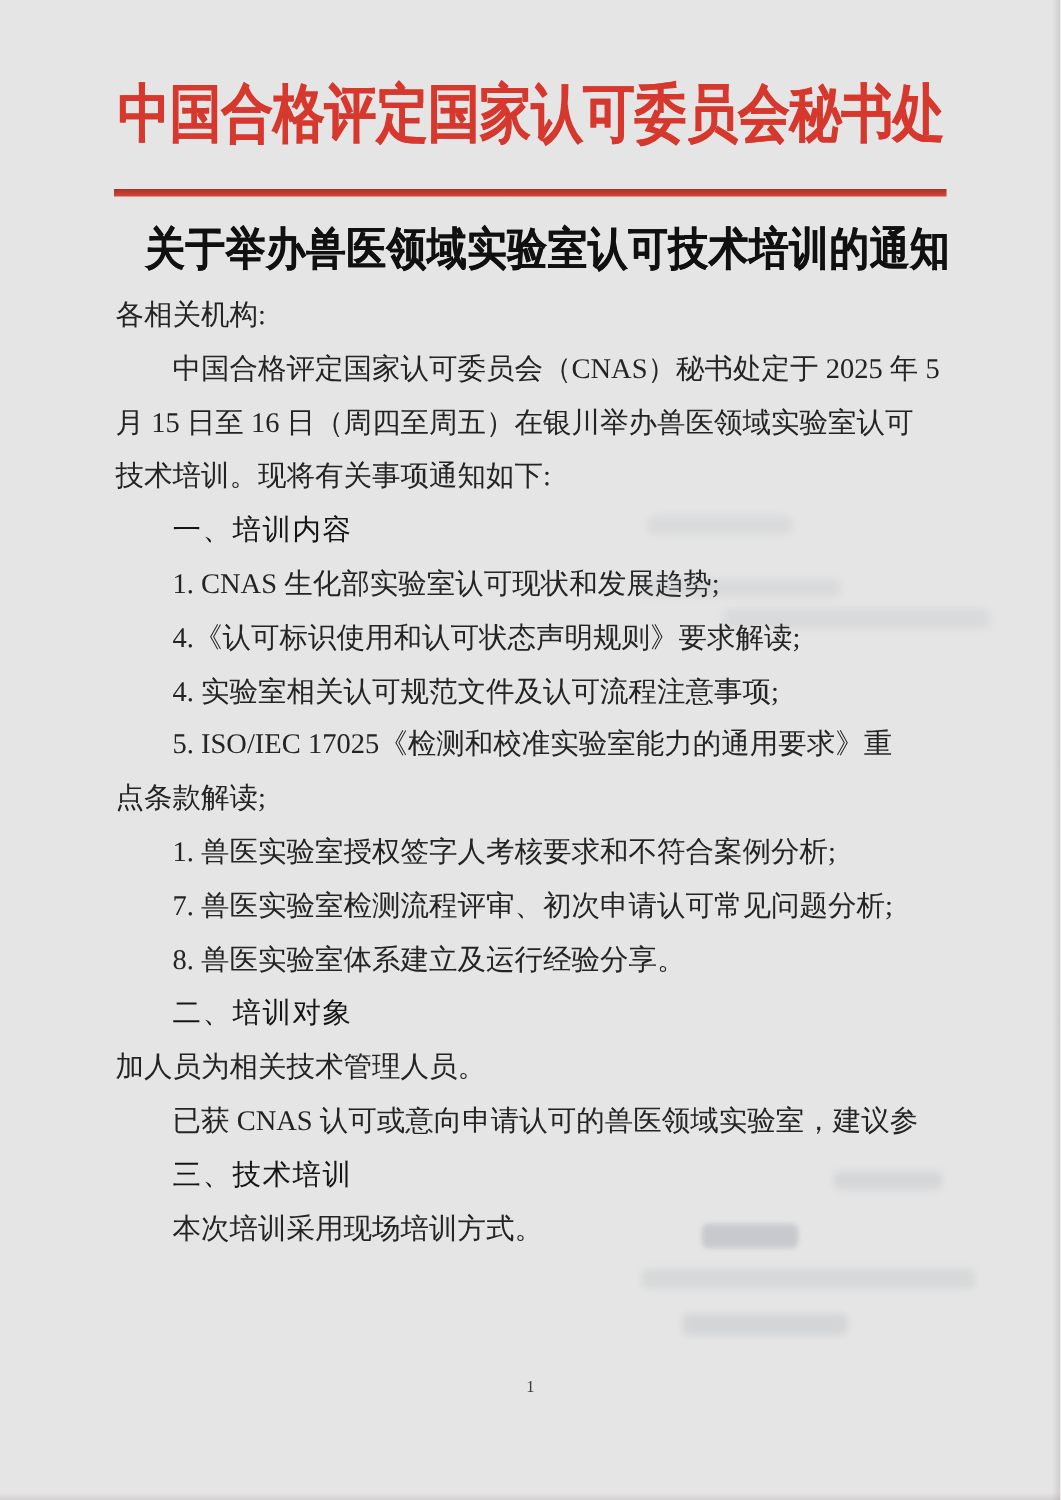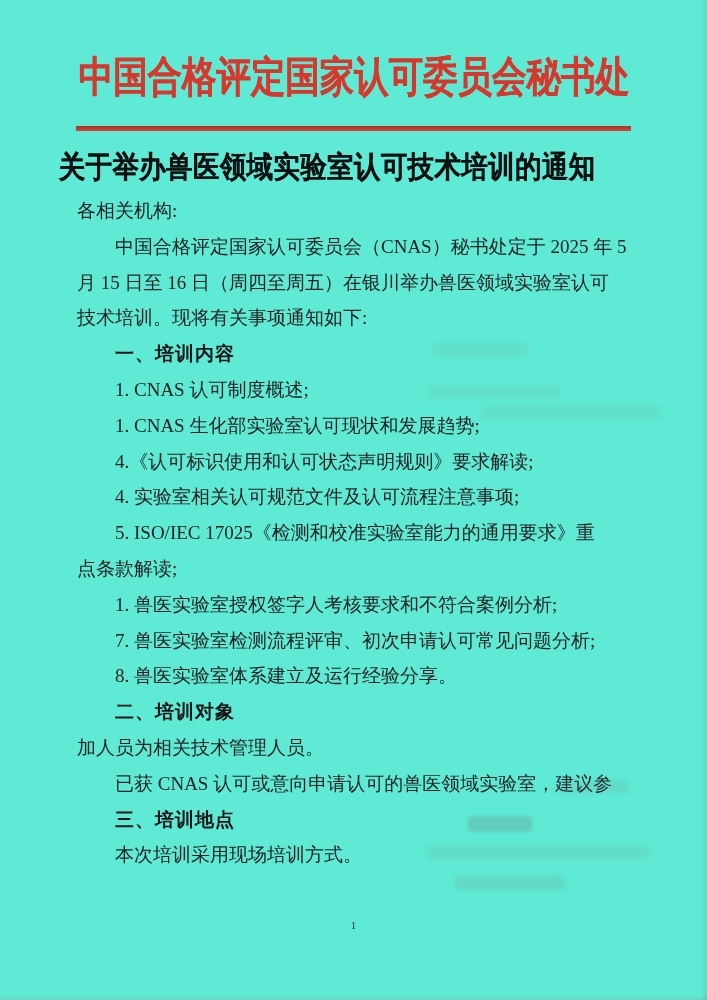--- a/index.html
+++ b/index.html
@@ -1,18 +1,18 @@
 <!DOCTYPE html>
 <html style="--letterhead-red: #d6382d; --rule-red: #d5453a; --rule-red-dark: #a83228;"><head>
 <meta charset="utf-8">
 <style>
   html,body{margin:0;padding:0;background:#ffffff;}
   .page{
     position:relative;width:707px;height:1000px;overflow:hidden;
-    background:#5eead4;
+    background:#e5e5e5;
     font-family:"Liberation Serif","DejaVu Serif",serif;
     color:#1f1f1f;
   }
   
   .letterhead{
     position:absolute;top:54px;left:0;right:0;text-align:center;white-space:nowrap;
   }
   .letterhead .org{
     display:inline-block;
     font-size:42px;font-weight:bold;line-height:1.1;
@@ -21,39 +21,39 @@
     letter-spacing:0px;
     text-shadow:0.6px 0 currentColor;
   }
   .rule{
     position:absolute;top:126px;left:76px;width:555px;height:5px;
     background:linear-gradient(to bottom,#a8railing,#d5453a);
     background:linear-gradient(to bottom,var(--rule-red-dark,#a83228),var(--rule-red,#d5453a));
   }
   
   .title{
-    position:absolute;top:148px;left:0;right:0;text-align:left;white-space:nowrap;margin-left:22px;
+    position:absolute;top:148px;left:0;right:0;text-align:center;white-space:nowrap;margin-left:22px;
   }
   .title .t{
     display:inline-block;
     font-size:30px;font-weight:bold;line-height:1.25;color:#101010;
     transform:scaleX(0.88);transform-origin:center;
     letter-spacing:0.5px;
     text-shadow:0.4px 0 currentColor;
   }
   
   .doc-body{
     position:absolute;top:193px;left:77px;width:556px;
     font-size:19px;line-height:35.8px;color:#242424;
   }
   .line{white-space:nowrap;}
   .ind{text-indent:38px;}
   .hd{
     font-family:"Liberation Sans","DejaVu Sans",sans-serif;
-    font-weight:bold;color:#151515;letter-spacing:1px;
+    font-weight:normal;color:#151515;letter-spacing:1px;
   }
   .page-number{
     position:absolute;top:919px;left:0;right:0;text-align:center;
     font-size:11px;color:#3a3a3a;font-family:"Liberation Serif",serif;
   }
   
   .smudge{
     position:absolute;border-radius:4px;
     background:rgba(122,128,142,0.10);filter:blur(2.5px);
   }
@@ -89,33 +89,32 @@
     <span class="t">关于举办兽医领域实验室认可技术培训的通知</span>
   </div>
 
   <div class="doc-body">
 
   <div class="line">各相关机构:</div>
       <div class="line ind">中国合格评定国家认可委员会（CNAS）秘书处定于 2025 年 5</div>
       <div class="line">月 15 日至 16 日（周四至周五）在银川举办兽医领域实验室认可</div>
       <div class="line">技术培训。现将有关事项通知如下:</div>
       <div class="line ind hd">一、培训内容</div>
-      <div class="line ind">1. CNAS 认可制度概述;</div>
       <div class="line ind">1. CNAS 生化部实验室认可现状和发展趋势;</div>
       <div class="line ind">4.《认可标识使用和认可状态声明规则》要求解读;</div>
       <div class="line ind">4. 实验室相关认可规范文件及认可流程注意事项;</div>
       <div class="line ind">5. ISO/IEC 17025《检测和校准实验室能力的通用要求》重</div>
       <div class="line">点条款解读;</div>
       <div class="line ind">1. 兽医实验室授权签字人考核要求和不符合案例分析;</div>
       <div class="line ind">7. 兽医实验室检测流程评审、初次申请认可常见问题分析;</div>
       <div class="line ind">8. 兽医实验室体系建立及运行经验分享。</div>
       <div class="line ind hd">二、培训对象</div>
       <div class="line">加人员为相关技术管理人员。</div>
       <div class="line ind">已获 CNAS 认可或意向申请认可的兽医领域实验室，建议参</div>
-      <div class="line ind hd">三、培训地点</div>
+      <div class="line ind hd">三、技术培训</div>
       <div class="line ind">本次培训采用现场培训方式。</div>
     </div>
 
   <div class="page-number">1</div>
 
   <div class="smudge s1"></div>
   <div class="smudge s2"></div>
   <div class="smudge s3"></div>
   <div class="smudge s4"></div>
   <div class="smudge s5"></div>

